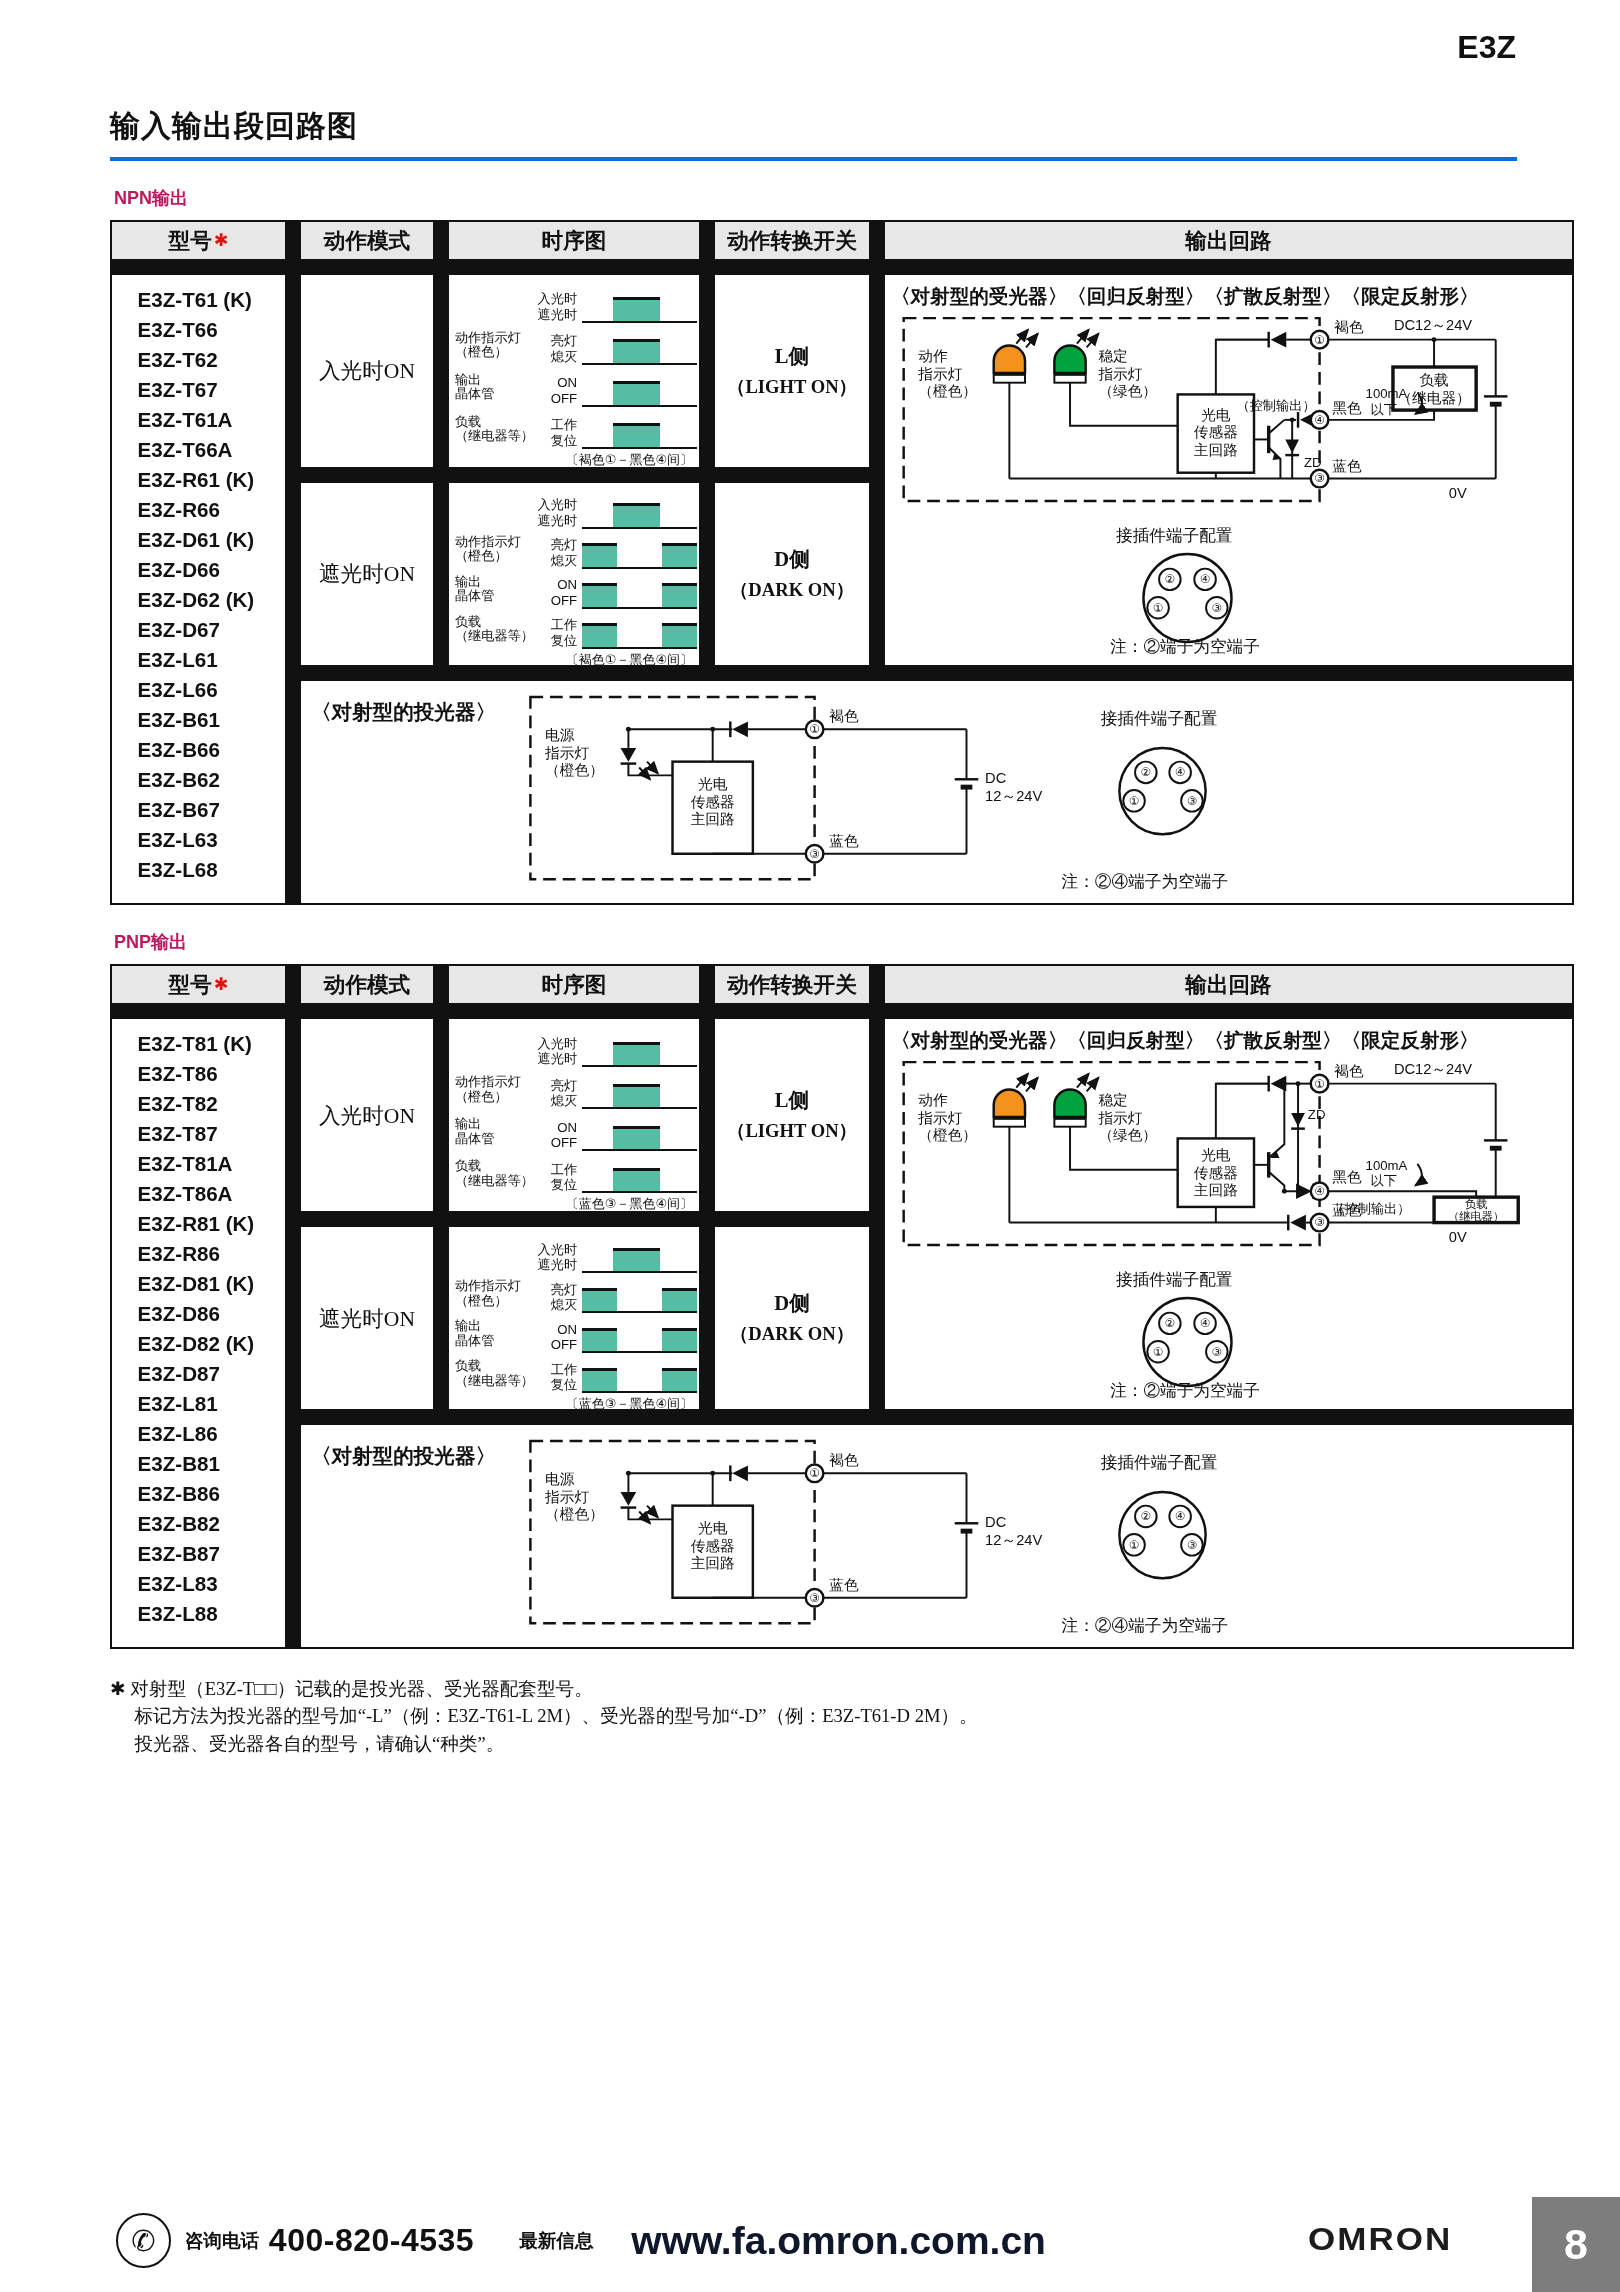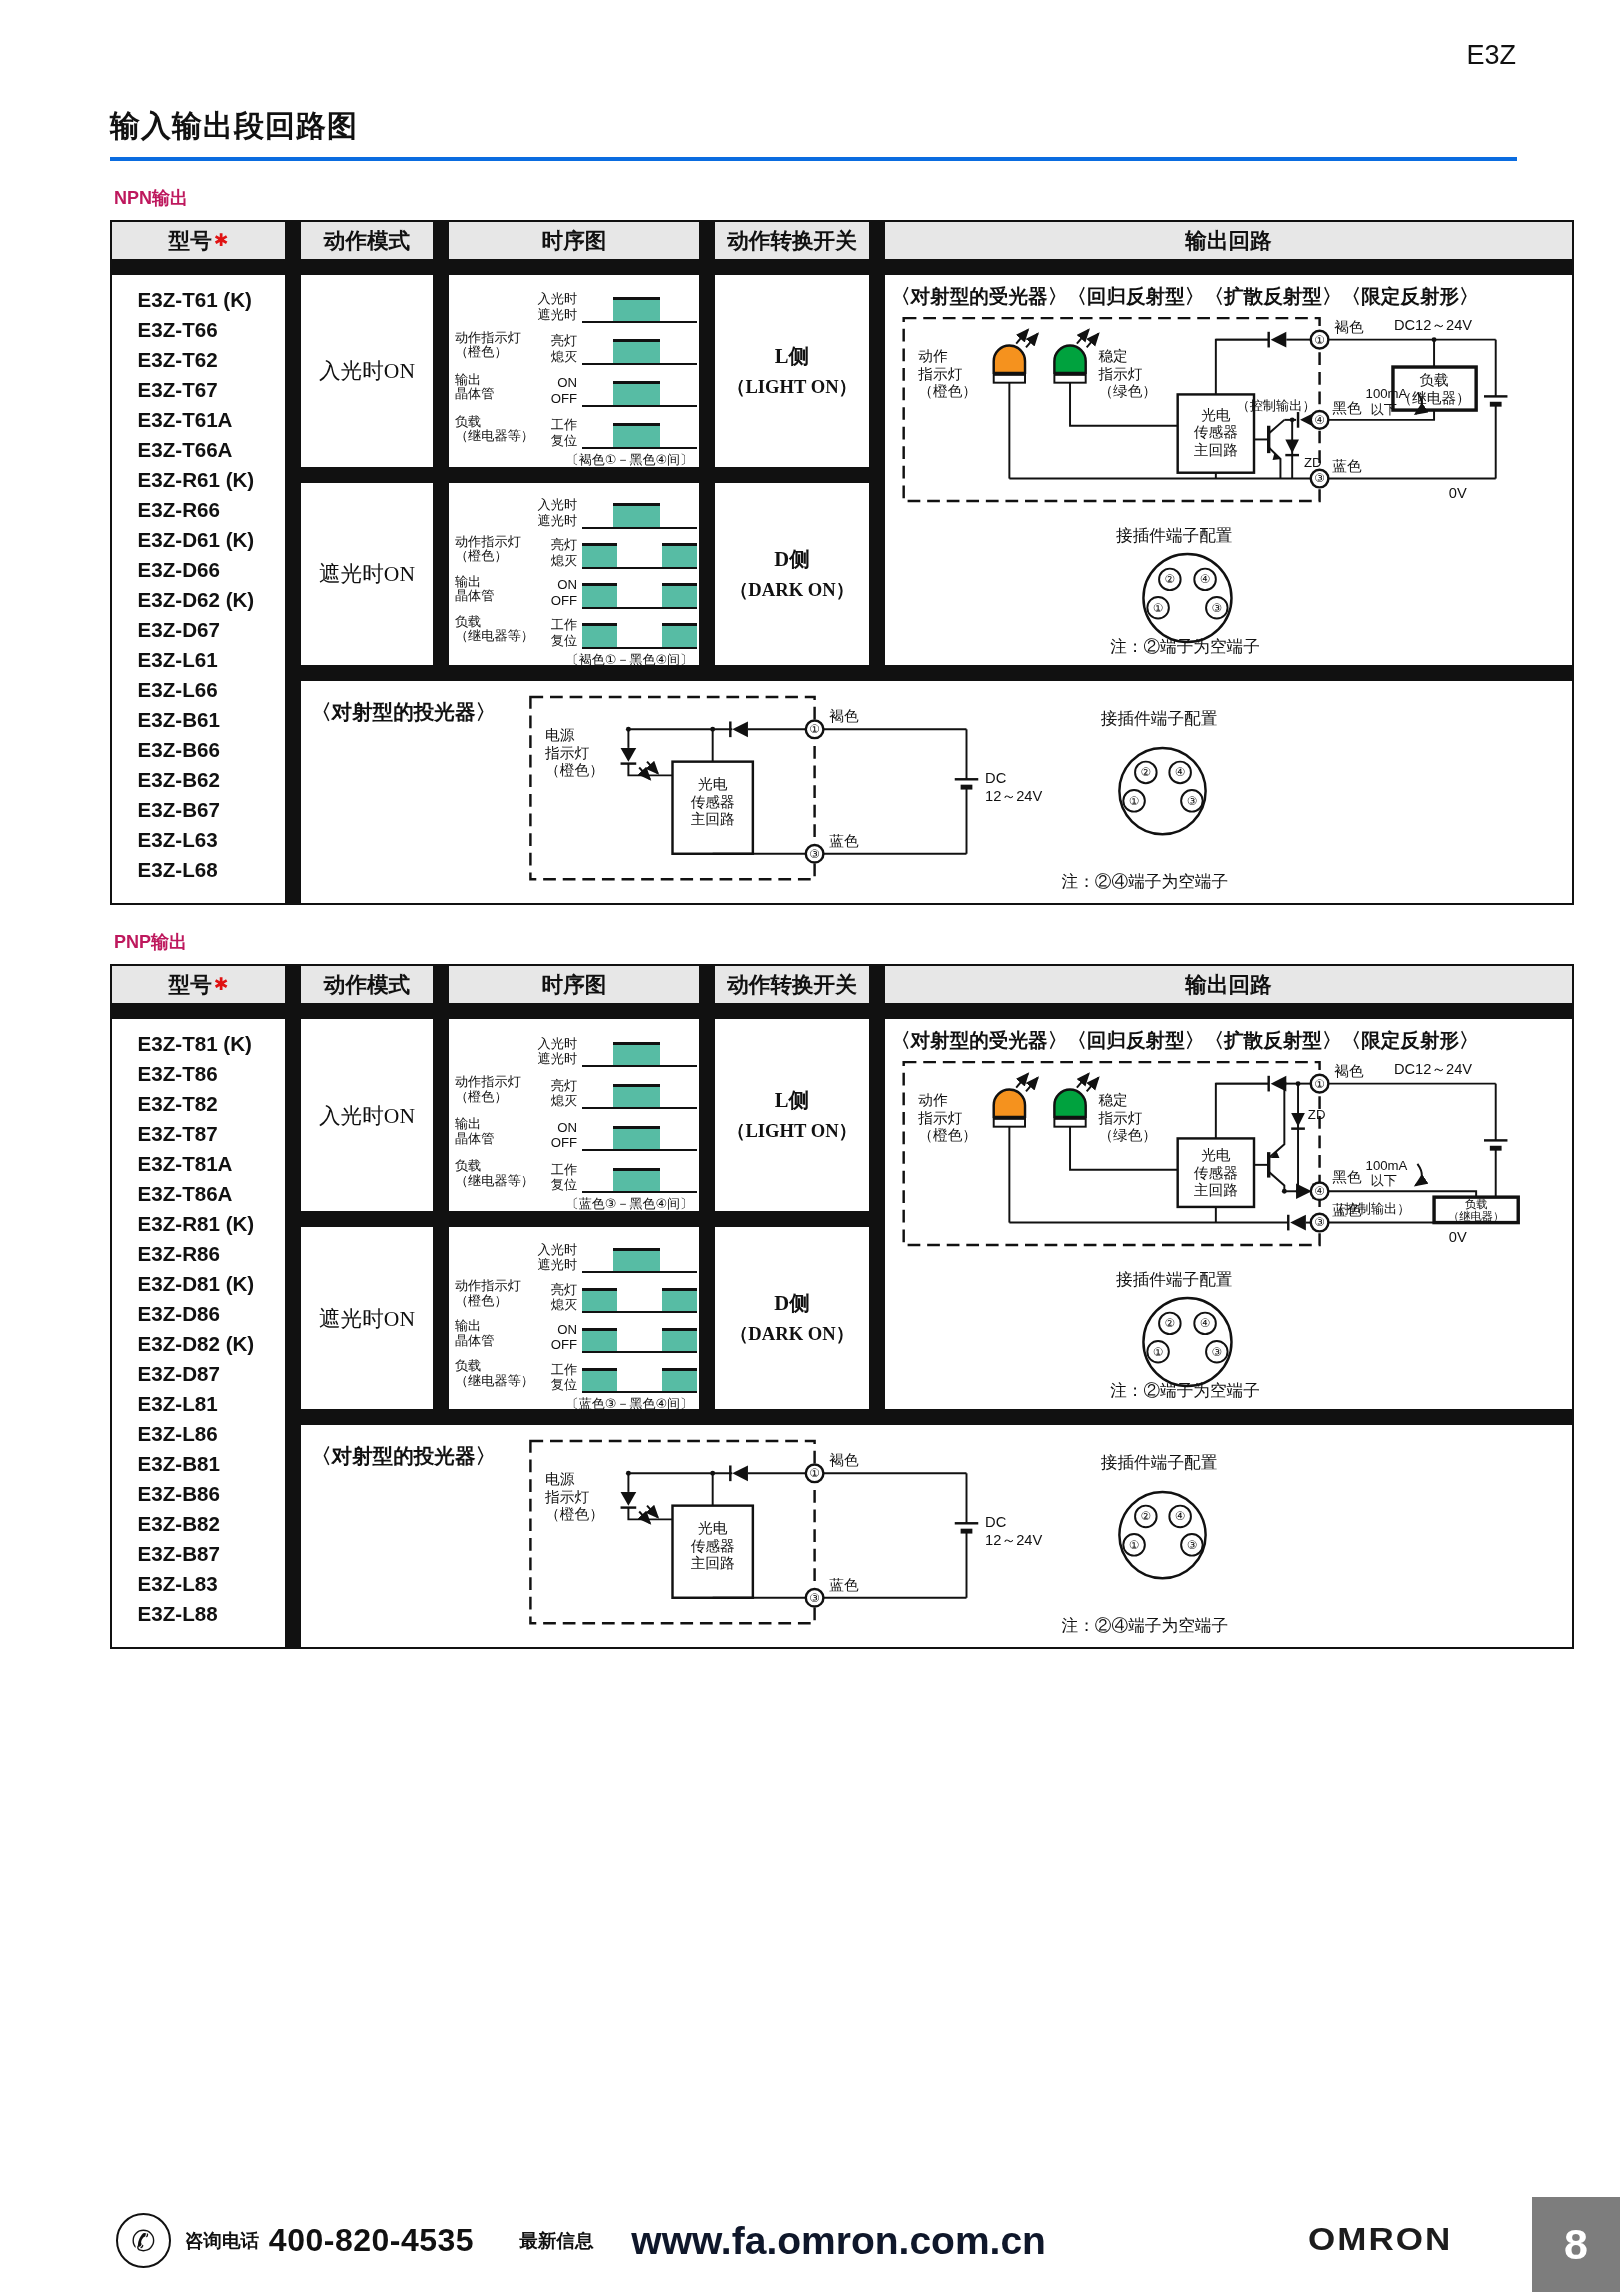--- a/index.html
+++ b/index.html
@@ -1,18 +1,18 @@
 <!DOCTYPE html>
 <html><head>
 <meta charset="utf-8">
 <style>
   html,body{margin:0;padding:0;background:#ffffff;}
   .page{position:relative;width:1620px;height:2293px;background:#fff;overflow:hidden;
         font-family:"Liberation Sans","DejaVu Sans",sans-serif;color:#111;}
-  .doc-code{position:absolute;top:40px;right:104px;font-size:27px;font-weight:normal;}
+  .doc-code{position:absolute;top:29px;right:104px;font-size:32px;font-weight:bold;}
   .content{position:absolute;left:110px;top:106px;width:1407px;}
   .page-title{font-size:30px;font-weight:bold;letter-spacing:1px;}
   .title-rule{height:3.9px;background:#0a6ce0;margin-top:9.8px;margin-bottom:25.5px;}
   .sec-label{font-size:18px;font-weight:bold;color:#be185d;margin:5.9px 0 9.8px 3.9px;}
   .dtable{display:grid;grid-template-columns:173px 132px 250px 154px 687px;
           grid-template-rows:37px 192px 182px 222px;gap:16px;background:#111;
           border:2.5px solid #111;width:fit-content;margin-bottom:25.5px;}
   .cell{background:#fff;box-sizing:border-box;}
   .hcell{background:#e7e7e7;display:flex;align-items:center;justify-content:center;
          font-size:21.6px;font-weight:bold;}
@@ -796,20 +796,25 @@
             <circle cx="846" cy="118" r="11" fill="#fff" stroke="#111" stroke-width="2"></circle>
             <text class="pin-t" x="846" y="122" text-anchor="middle">①</text>
             <circle cx="905" cy="118" r="11" fill="#fff" stroke="#111" stroke-width="2"></circle>
             <text class="pin-t" x="905" y="122" text-anchor="middle">③</text>
             <text class="note-t" x="772" y="206">注：②④端子为空端子</text>
           </g>
         </svg>
       </div>
     </div>
 
+    <div class="footnote">
+      <div><span>✱</span> <span>对射型（E3Z-T□□）记载的是投光器、受光器配套型号。</span></div>
+      <div class="fn-line2">标记方法为投光器的型号加“-L”（例：E3Z-T61-L 2M）、受光器的型号加“-D”（例：E3Z-T61-D 2M）。</div>
+      <div class="fn-line2">投光器、受光器各自的型号，请确认“种类”。</div>
+    </div>
   </div>
 
   <div class="footer">
     <div class="phone-icon">✆</div>
     <span class="f-small">咨询电话</span>
     <span class="f-phone">400-820-4535</span>
     <span class="f-small">最新信息</span>
     <span class="f-site">www.fa.omron.com.cn</span>
     <span class="omron">OMRON</span>
   </div>

